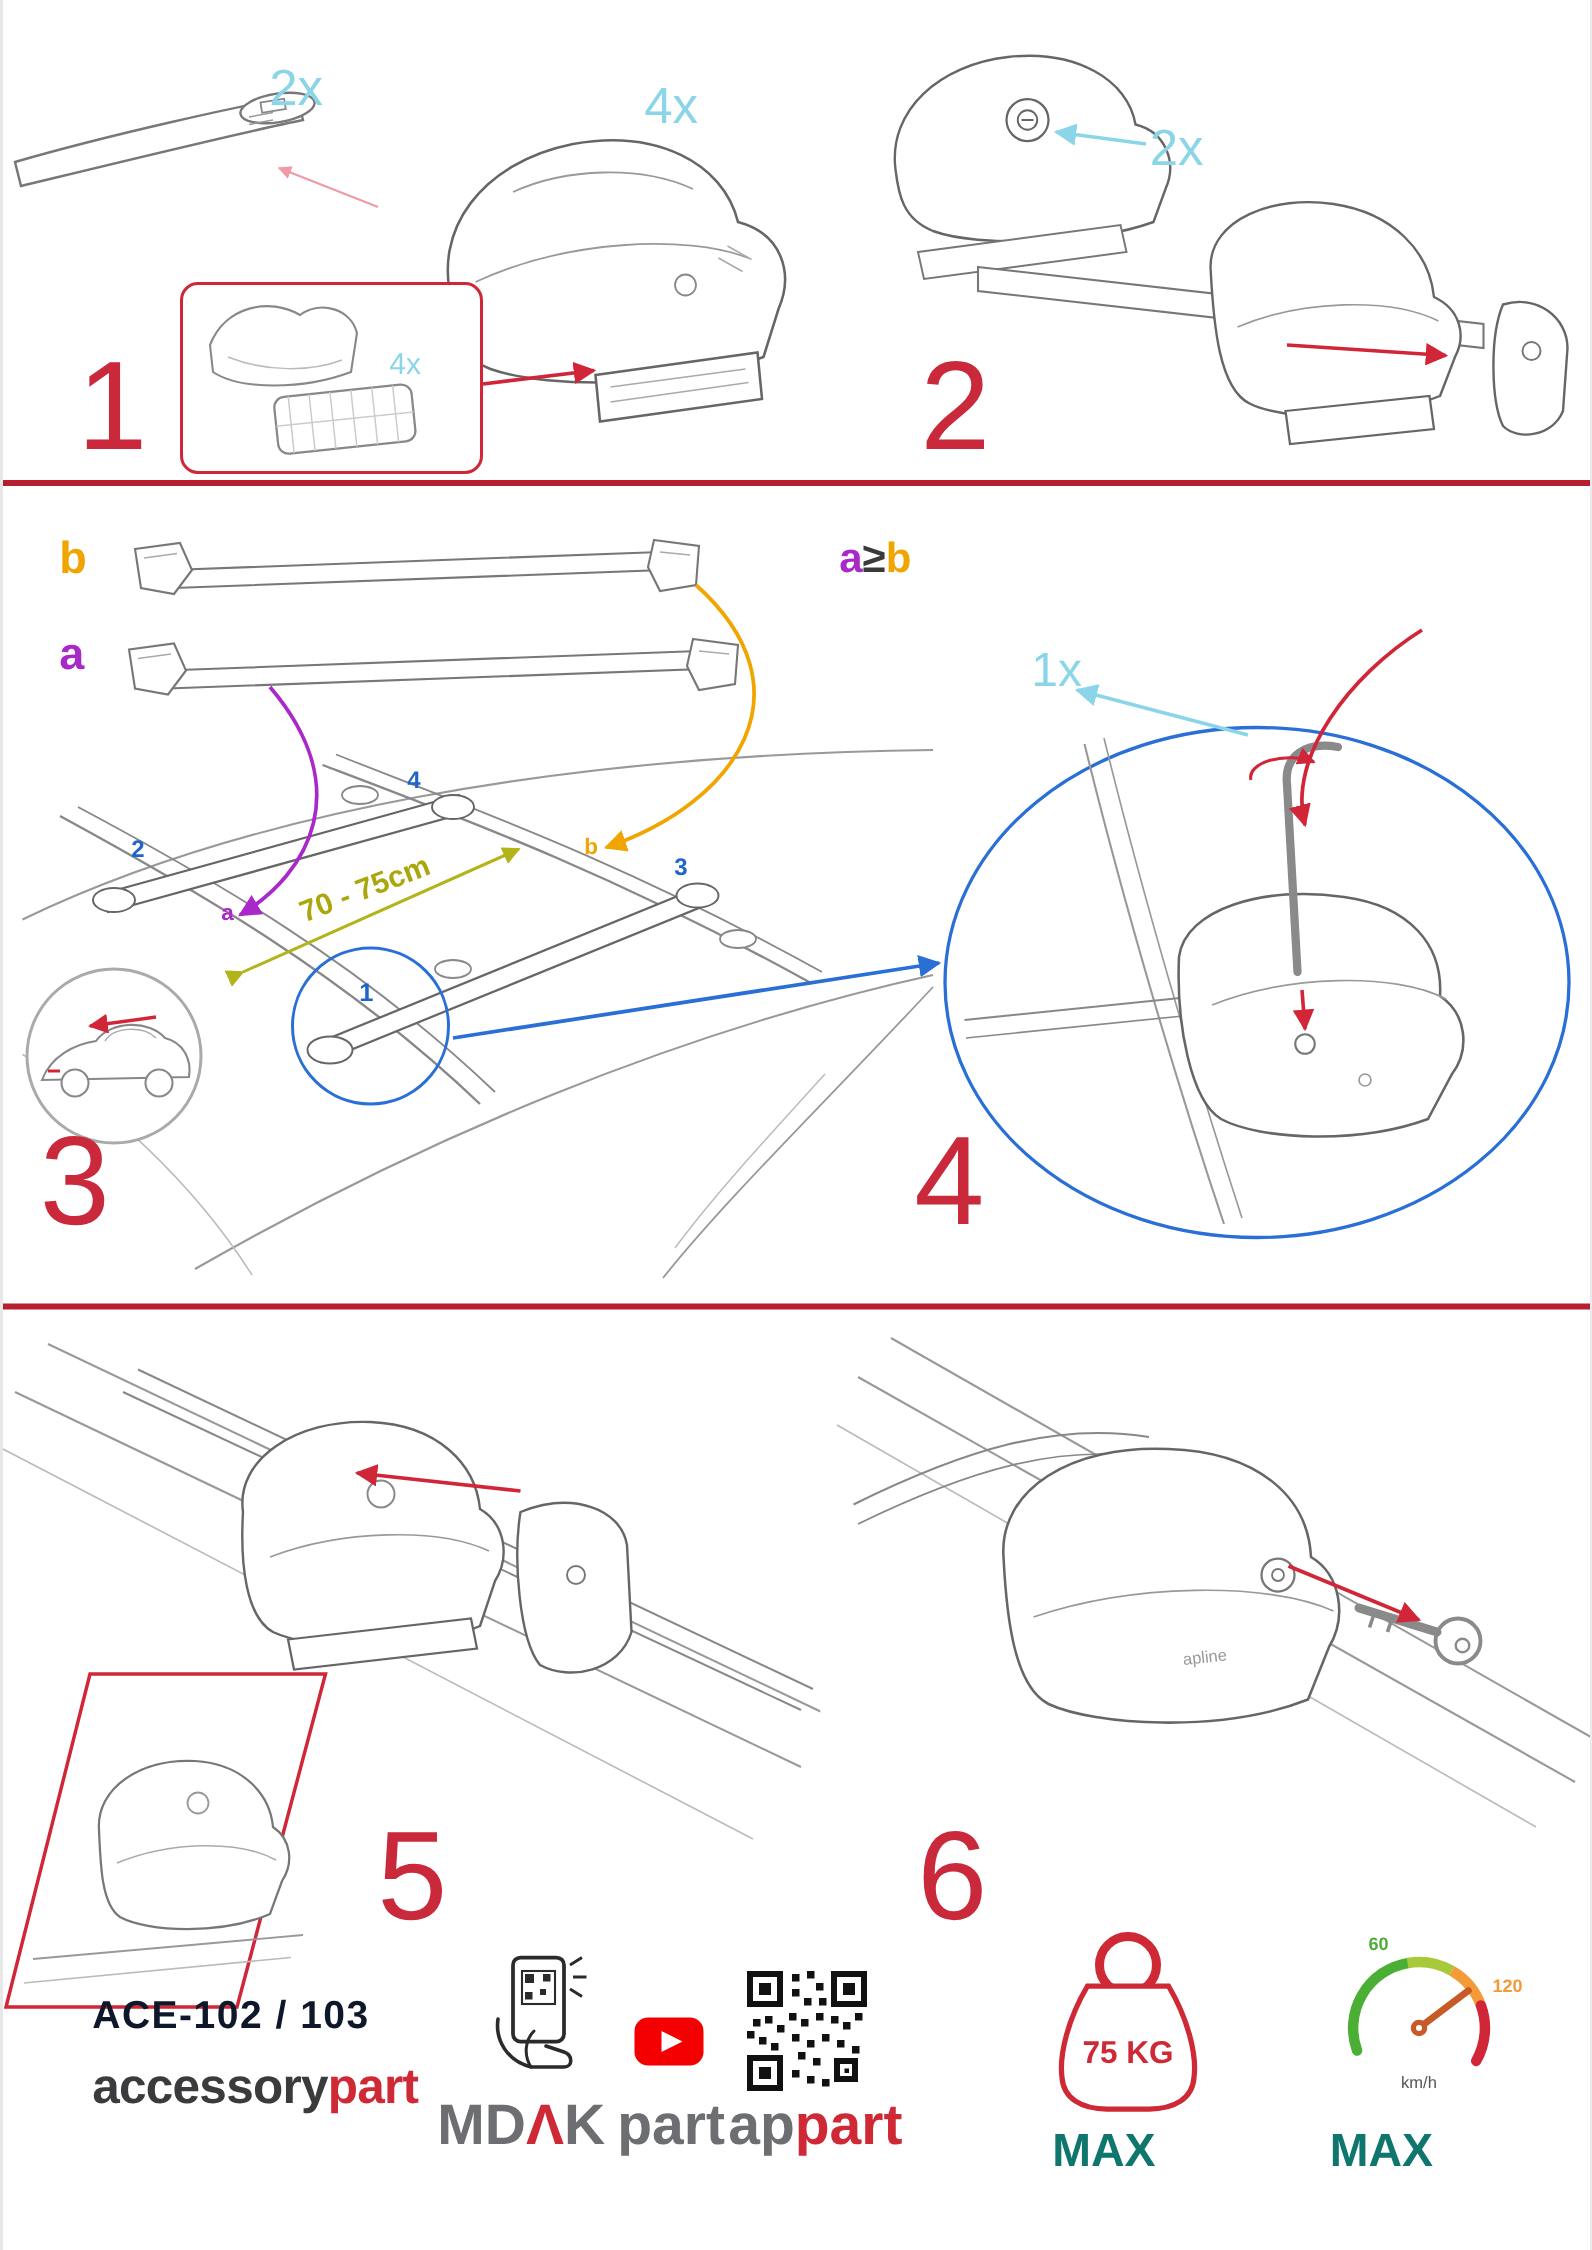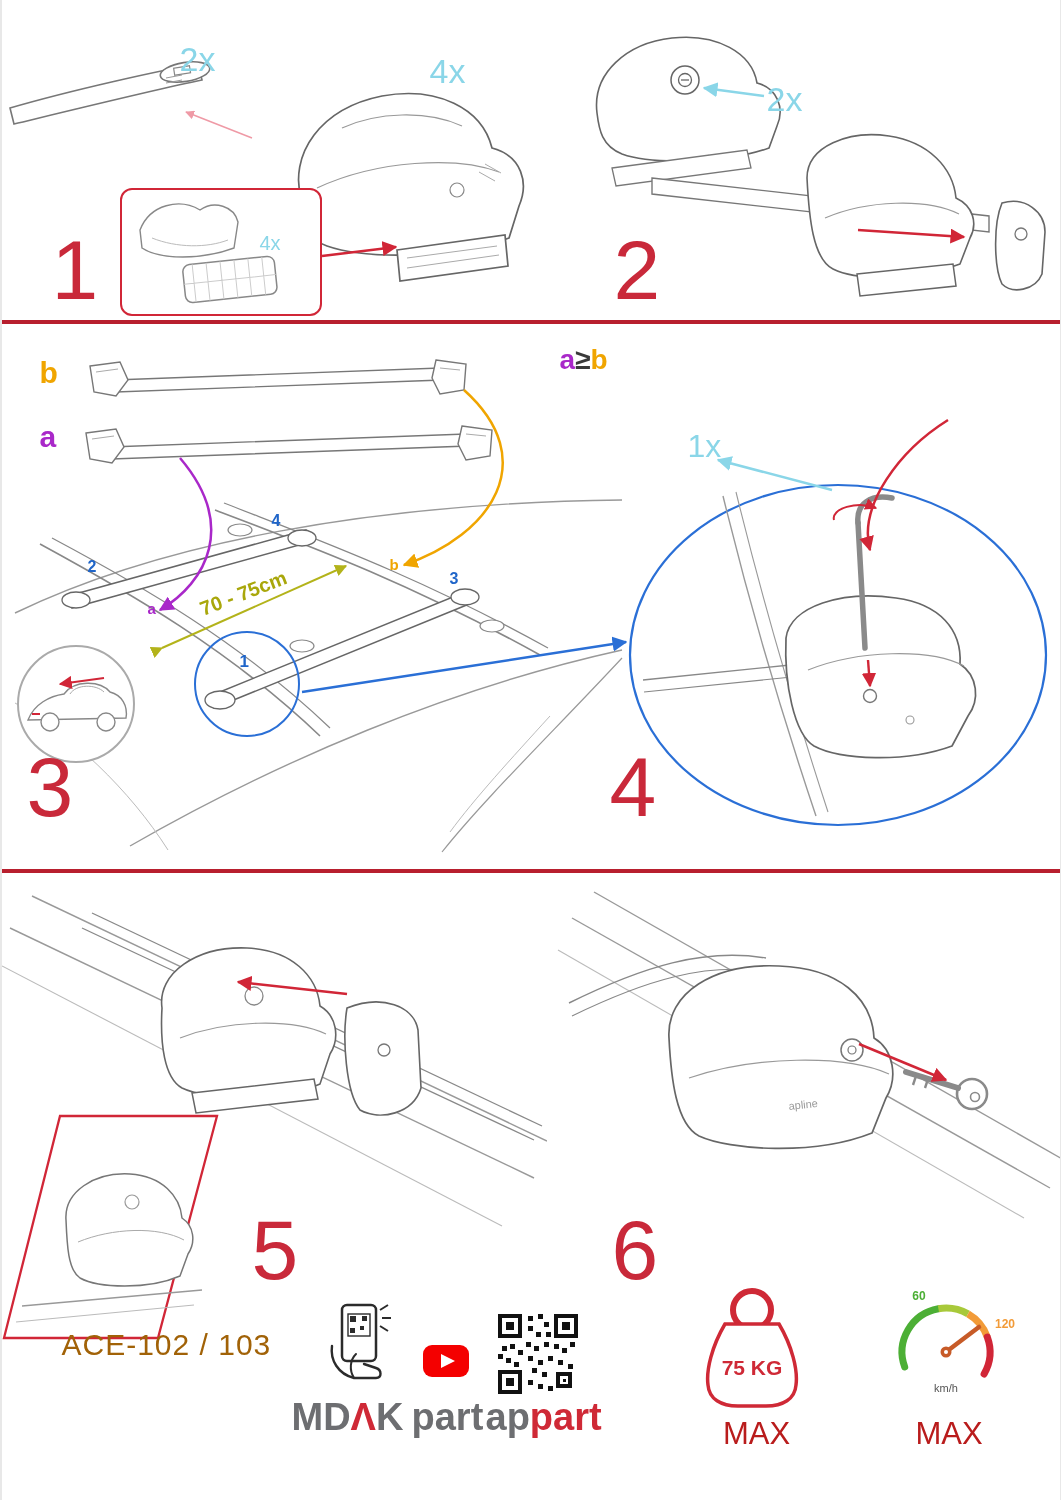--- a/index.html
+++ b/index.html
@@ -13,27 +13,27 @@
   .blue-label{color:#1f65c9;font-weight:bold;}
   .purple-label{color:#a928c9;font-weight:bold;font-size:30px;}
   .orange-label{color:#f0a500;font-weight:bold;font-size:30px;}
   .olive-label{color:#a9a70b;font-size:20px;font-weight:bold;}
   .divider{left:0;width:1061px;height:4px;background:#b81f2e;}
   .cond{font-size:28px;font-weight:bold;}
   .cond .op{color:#3a3a3a;}
   .seq{font-size:44px;color:#1f65c9;font-weight:bold;letter-spacing:1px;}
   .big-one{font-size:46px;color:#1f65c9;font-weight:bold;}
   .roof-pos{font-size:16px;}
-  .model{font-size:30px;color:#a16207;font-weight:normal;letter-spacing:1px;}
+  .model{font-size:26px;color:#0f172a;font-weight:bold;letter-spacing:1px;}
   .brand{font-size:33px;font-weight:bold;letter-spacing:-0.5px;}
   .brand .g{color:#3b3b3d;}
   .brand .r{color:#cf2936;}
   .logo-gray{font-size:38px;font-weight:bold;color:#6d6e71;}
   .logo-gray .r{color:#cf2936;}
-  .max-label{font-size:31px;font-weight:normal;color:#b91c1c;text-align:center;}
+  .max-label{font-size:31px;font-weight:bold;color:#0f766e;}
   .pad-inset{border:2.5px solid #d12637;border-radius:12px;background:#fff;}
 </style>
 </head>
 <body>
 
 <div id="sheet">
 
   <svg width="0" height="0" class="abs" aria-hidden="true">
     <defs>
       <marker id="mRed" viewBox="0 0 10 10" refX="9" refY="5" markerWidth="6" markerHeight="6" orient="auto">
@@ -132,21 +132,21 @@
 
   <div class="abs purple-label" style="left:38px;top:420px">a</div>
   <svg class="abs" style="left:78px;top:415px" width="420" height="65" viewBox="0 0 420 65">
     <path d="M30,32 L386,19 L388,31 L32,44 Z" fill="#fff" stroke="#777" stroke-width="1.4"></path>
     <path d="M6,18 L36,14 L44,32 L32,48 L10,44 Z" fill="#fff" stroke="#777" stroke-width="1.4"></path>
     <path d="M12,24 l22,-3" stroke="#aaa" stroke-width="1"></path>
     <path d="M382,11 L412,15 L410,41 L386,45 L378,29 Z" fill="#fff" stroke="#777" stroke-width="1.4"></path>
     <path d="M386,19 l20,2" stroke="#aaa" stroke-width="1"></path>
   </svg>
 
-  <div class="abs cond" style="left:558px;top:344px">
+  <div class="abs cond" style="left:558px;top:356px">
     <span class="purple-label" style="font-size:28px">a</span><span class="op">≥</span><span class="orange-label" style="font-size:28px">b</span>
   </div>
 
   <div class="abs cyan-label" style="left:686px;top:428px;font-size:32px">1x</div>
   <div class="abs big-one" style="left:936px;top:556px">1</div>
 
   <svg class="abs" style="left:8px;top:498px" width="615" height="355" viewBox="0 0 615 355">
     <path d="M5,115 C150,45 360,5 612,2" fill="none" stroke="#999" stroke-width="1.4"></path>
     <path d="M120,348 C270,262 440,190 612,152" fill="none" stroke="#999" stroke-width="1.4"></path>
     <path d="M612,160 C545,232 475,300 432,354" fill="none" stroke="#999" stroke-width="1.2"></path>
@@ -269,20 +269,23 @@
       <circle cx="421" cy="209" r="4.5" fill="none" stroke="#8a8a8a" stroke-width="1.6"></circle>
       <path d="M404,200 L352,184" stroke="#8a8a8a" stroke-width="6" stroke-linecap="round" fill="none"></path>
       <path d="M362,188 l-3,9 M374,191 l-3,9" stroke="#8a8a8a" stroke-width="2.4"></path>
     </g>
     <line x1="305" y1="156" x2="392" y2="192" stroke="#d12637" stroke-width="2.5" marker-end="url(#mRed)"></line>
   </svg>
 
   <div class="abs step-num" style="left:610px;top:1208px">6</div>
 
   <div class="abs model" style="left:60px;top:1328px">ACE-102 / 103</div>
+  <div class="abs brand" style="left:60px;top:1372px">
+    <span class="g">accessory</span><span class="r">part</span>
+  </div>
 
   <svg class="abs" style="left:322px;top:1302px" width="74" height="80" viewBox="0 0 74 80">
     <rect x="18" y="3" width="34" height="56" rx="5" fill="#fff" stroke="#2b2b2b" stroke-width="2.5"></rect>
     <rect x="24" y="12" width="22" height="22" fill="none" stroke="#2b2b2b" stroke-width="1.4"></rect>
     <rect x="26" y="14" width="6" height="6" fill="#2b2b2b"></rect>
     <rect x="38" y="14" width="5" height="5" fill="#2b2b2b"></rect>
     <rect x="26" y="26" width="5" height="5" fill="#2b2b2b"></rect>
     <rect x="36" y="24" width="4" height="4" fill="#2b2b2b"></rect>
     <path d="M56,8 l8,-5 M58,16 h9 M56,24 l8,5" stroke="#2b2b2b" stroke-width="2" fill="none"></path>
     <path d="M8,44 C6,58 14,72 30,76 L52,76 C58,76 58,68 52,66 L40,62" fill="none" stroke="#2b2b2b" stroke-width="2.4" stroke-linecap="round"></path>

